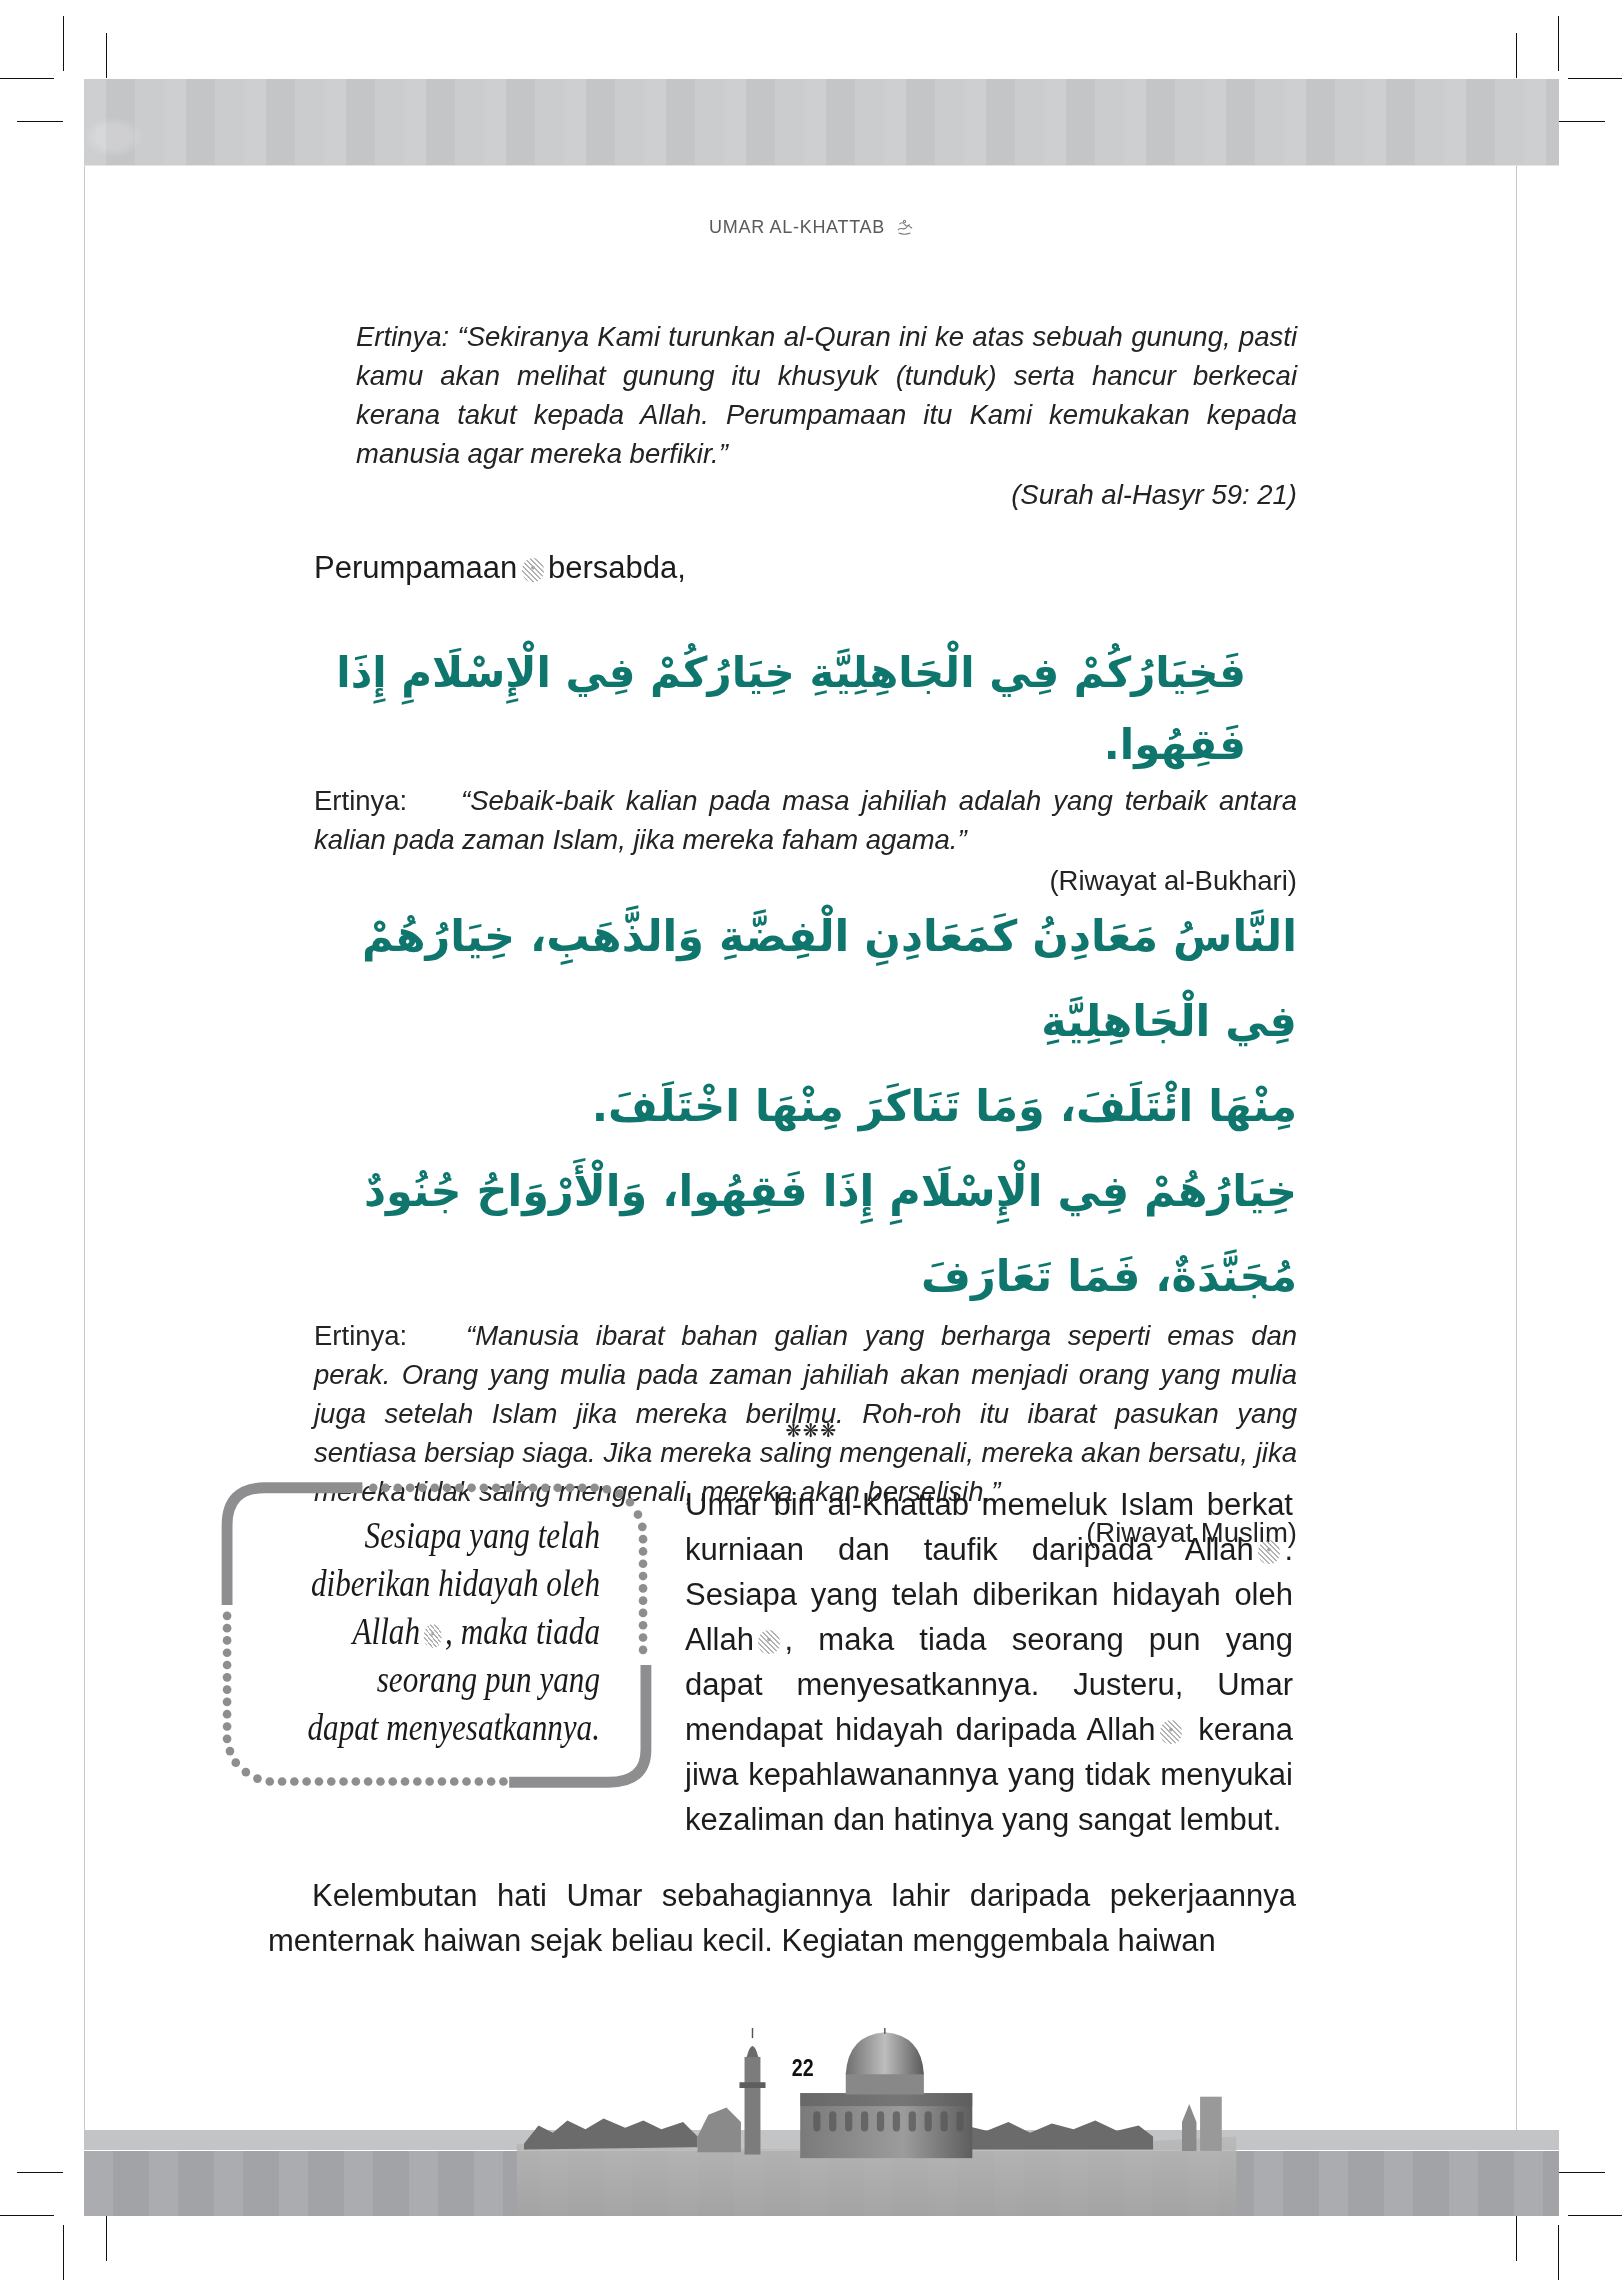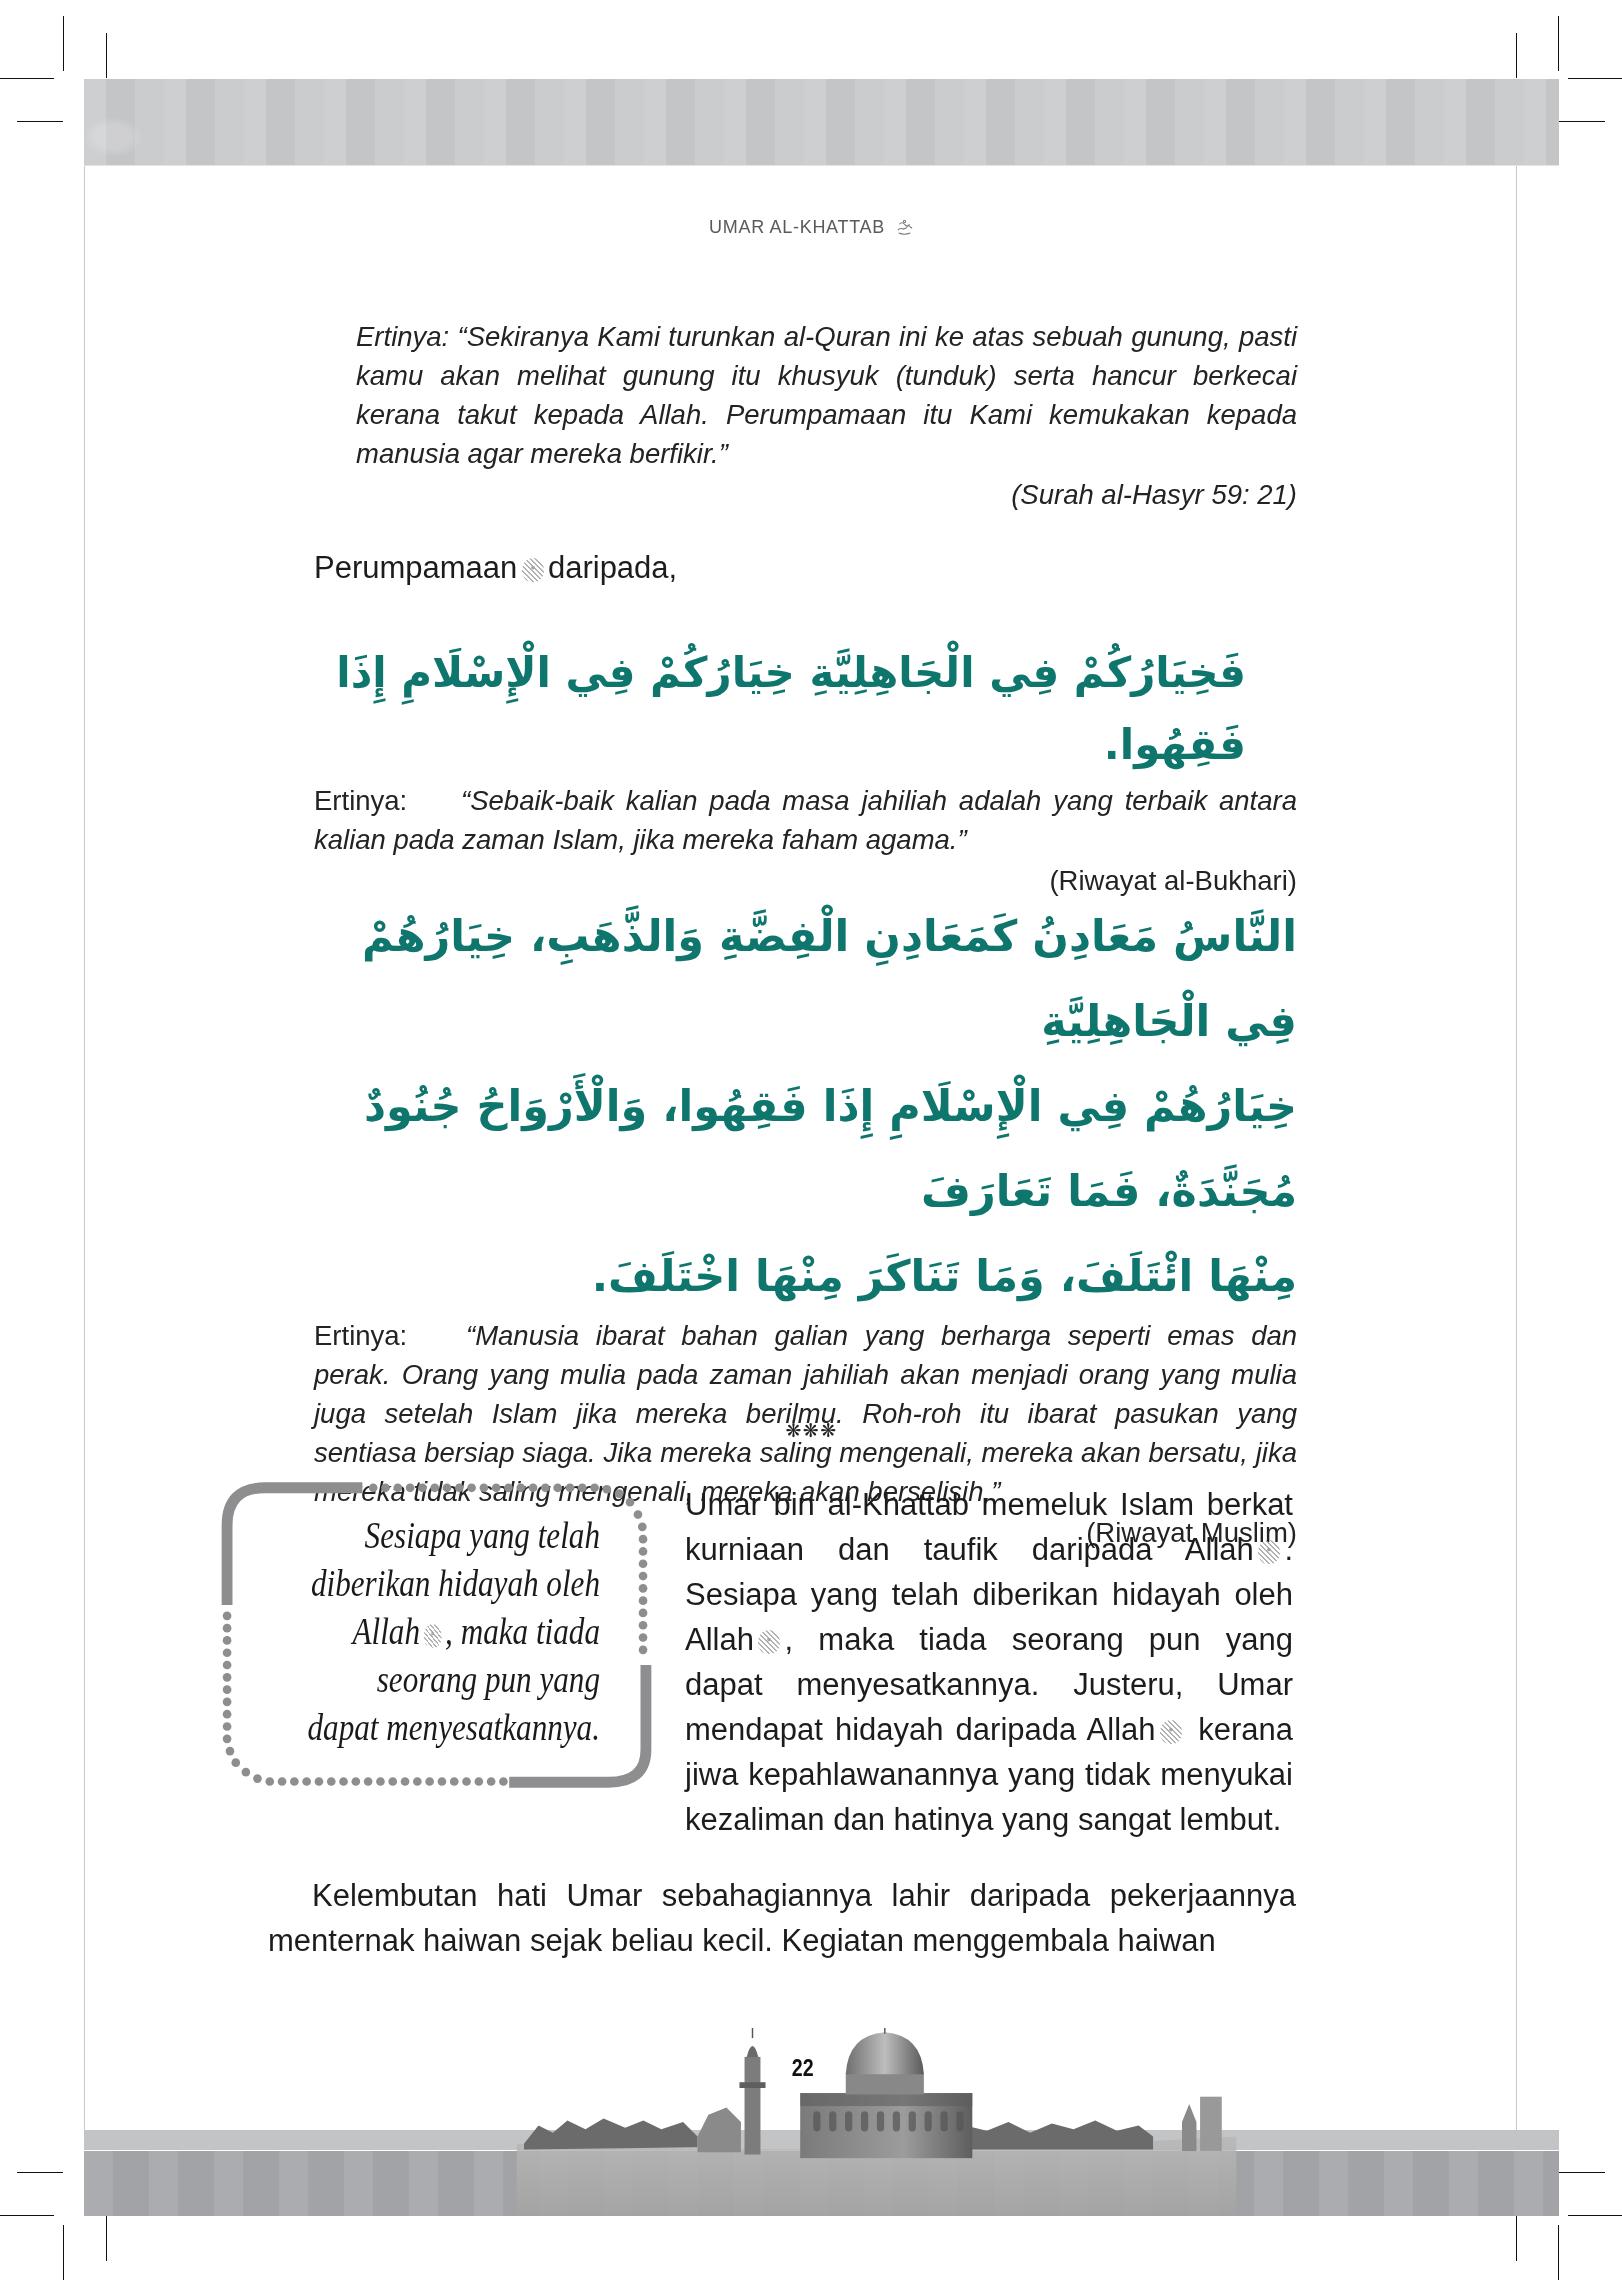--- a/index.html
+++ b/index.html
@@ -102,37 +102,37 @@
 
 <div class="textblock" style="top:317px;">
   <div class="trans ital">
     <span>Ertinya:</span>
     <span>“Sekiranya Kami turunkan al-Quran ini ke atas sebuah gunung, pasti kamu akan melihat gunung itu khusyuk (tunduk) serta hancur berkecai kerana takut kepada Allah. Perumpamaan itu Kami kemukakan kepada manusia agar mereka berfikir.”</span>
   </div>
   <div class="cite ital" style="margin-top:5.8px;">(Surah al-Hasyr 59: 21)</div>
 </div>
 
 <div class="textblock body-text" style="top:545px;">
-  <span>Perumpamaan</span><span class="glyph-honor"></span><span>daripada,</span>
+  <span>Perumpamaan</span><span class="glyph-honor"></span><span>bersabda,</span>
 </div>
 
 <div class="textblock" style="top:637px;">
   <div class="arabic" style="font-size:42px;line-height:72px;padding-right:51px;">فَخِيَارُكُمْ فِي الْجَاهِلِيَّةِ خِيَارُكُمْ فِي الْإِسْلَامِ إِذَا فَقِهُوا.</div>
   <div class="trans">
     <span class="lbl">Ertinya:</span>
     <span class="ital">“Sebaik-baik kalian pada masa jahiliah adalah yang terbaik antara kalian pada zaman Islam, jika mereka faham agama.”</span>
   </div>
   <div class="cite" style="margin-top:5.8px;">(Riwayat al-Bukhari)</div>
 </div>
 
 <div class="textblock" style="top:894px;">
   <div class="arabic" style="font-size:43px;line-height:85px;">
     <div>النَّاسُ مَعَادِنُ كَمَعَادِنِ الْفِضَّةِ وَالذَّهَبِ، خِيَارُهُمْ فِي الْجَاهِلِيَّةِ</div>
+    <div>مِنْهَا ائْتَلَفَ، وَمَا تَنَاكَرَ مِنْهَا اخْتَلَفَ.</div>
     <div>خِيَارُهُمْ فِي الْإِسْلَامِ إِذَا فَقِهُوا، وَالْأَرْوَاحُ جُنُودٌ مُجَنَّدَةٌ، فَمَا تَعَارَفَ</div>
-    <div>مِنْهَا ائْتَلَفَ، وَمَا تَنَاكَرَ مِنْهَا اخْتَلَفَ.</div>
   </div>
   <div class="trans" style="margin-top:-2.9px;">
     <span class="lbl">Ertinya:</span>
     <span class="ital">“Manusia ibarat bahan galian yang berharga seperti emas dan perak. Orang yang mulia pada zaman jahiliah akan menjadi orang yang mulia juga setelah Islam jika mereka berilmu. Roh-roh itu ibarat pasukan yang sentiasa bersiap siaga. Jika mereka saling mengenali, mereka akan bersatu, jika mereka tidak saling mengenali, mereka akan berselisih.”</span>
   </div>
   <div class="cite" style="margin-top:5.8px;">(Riwayat Muslim)</div>
 </div>
 
 <div class="sep">❋❋❋</div>
 

